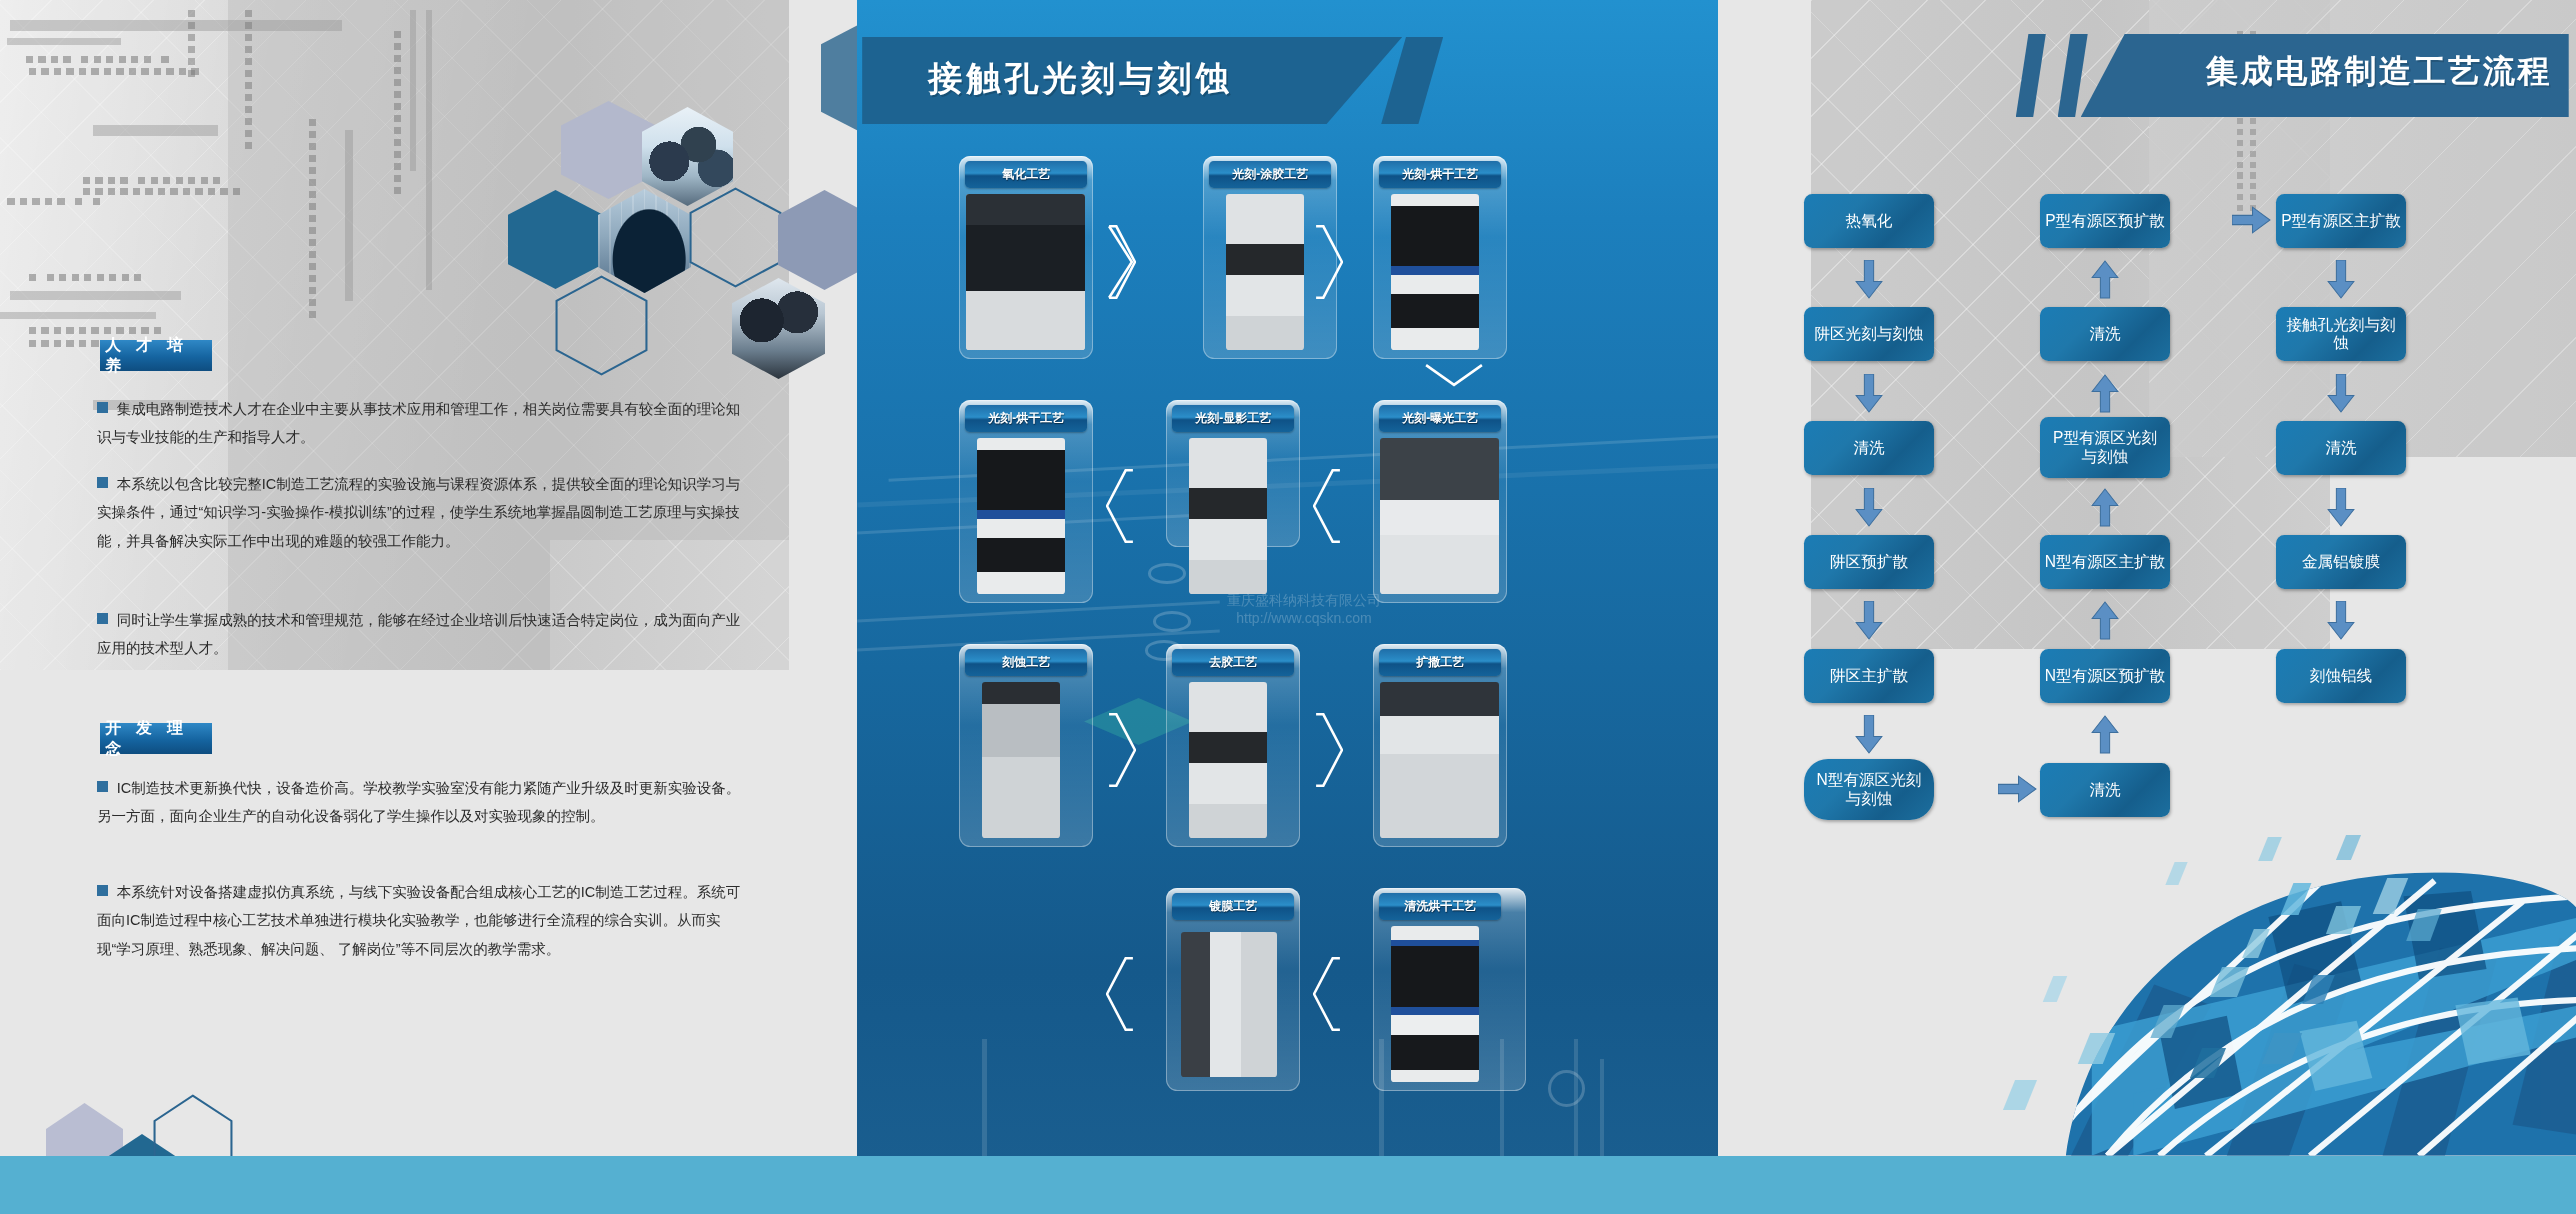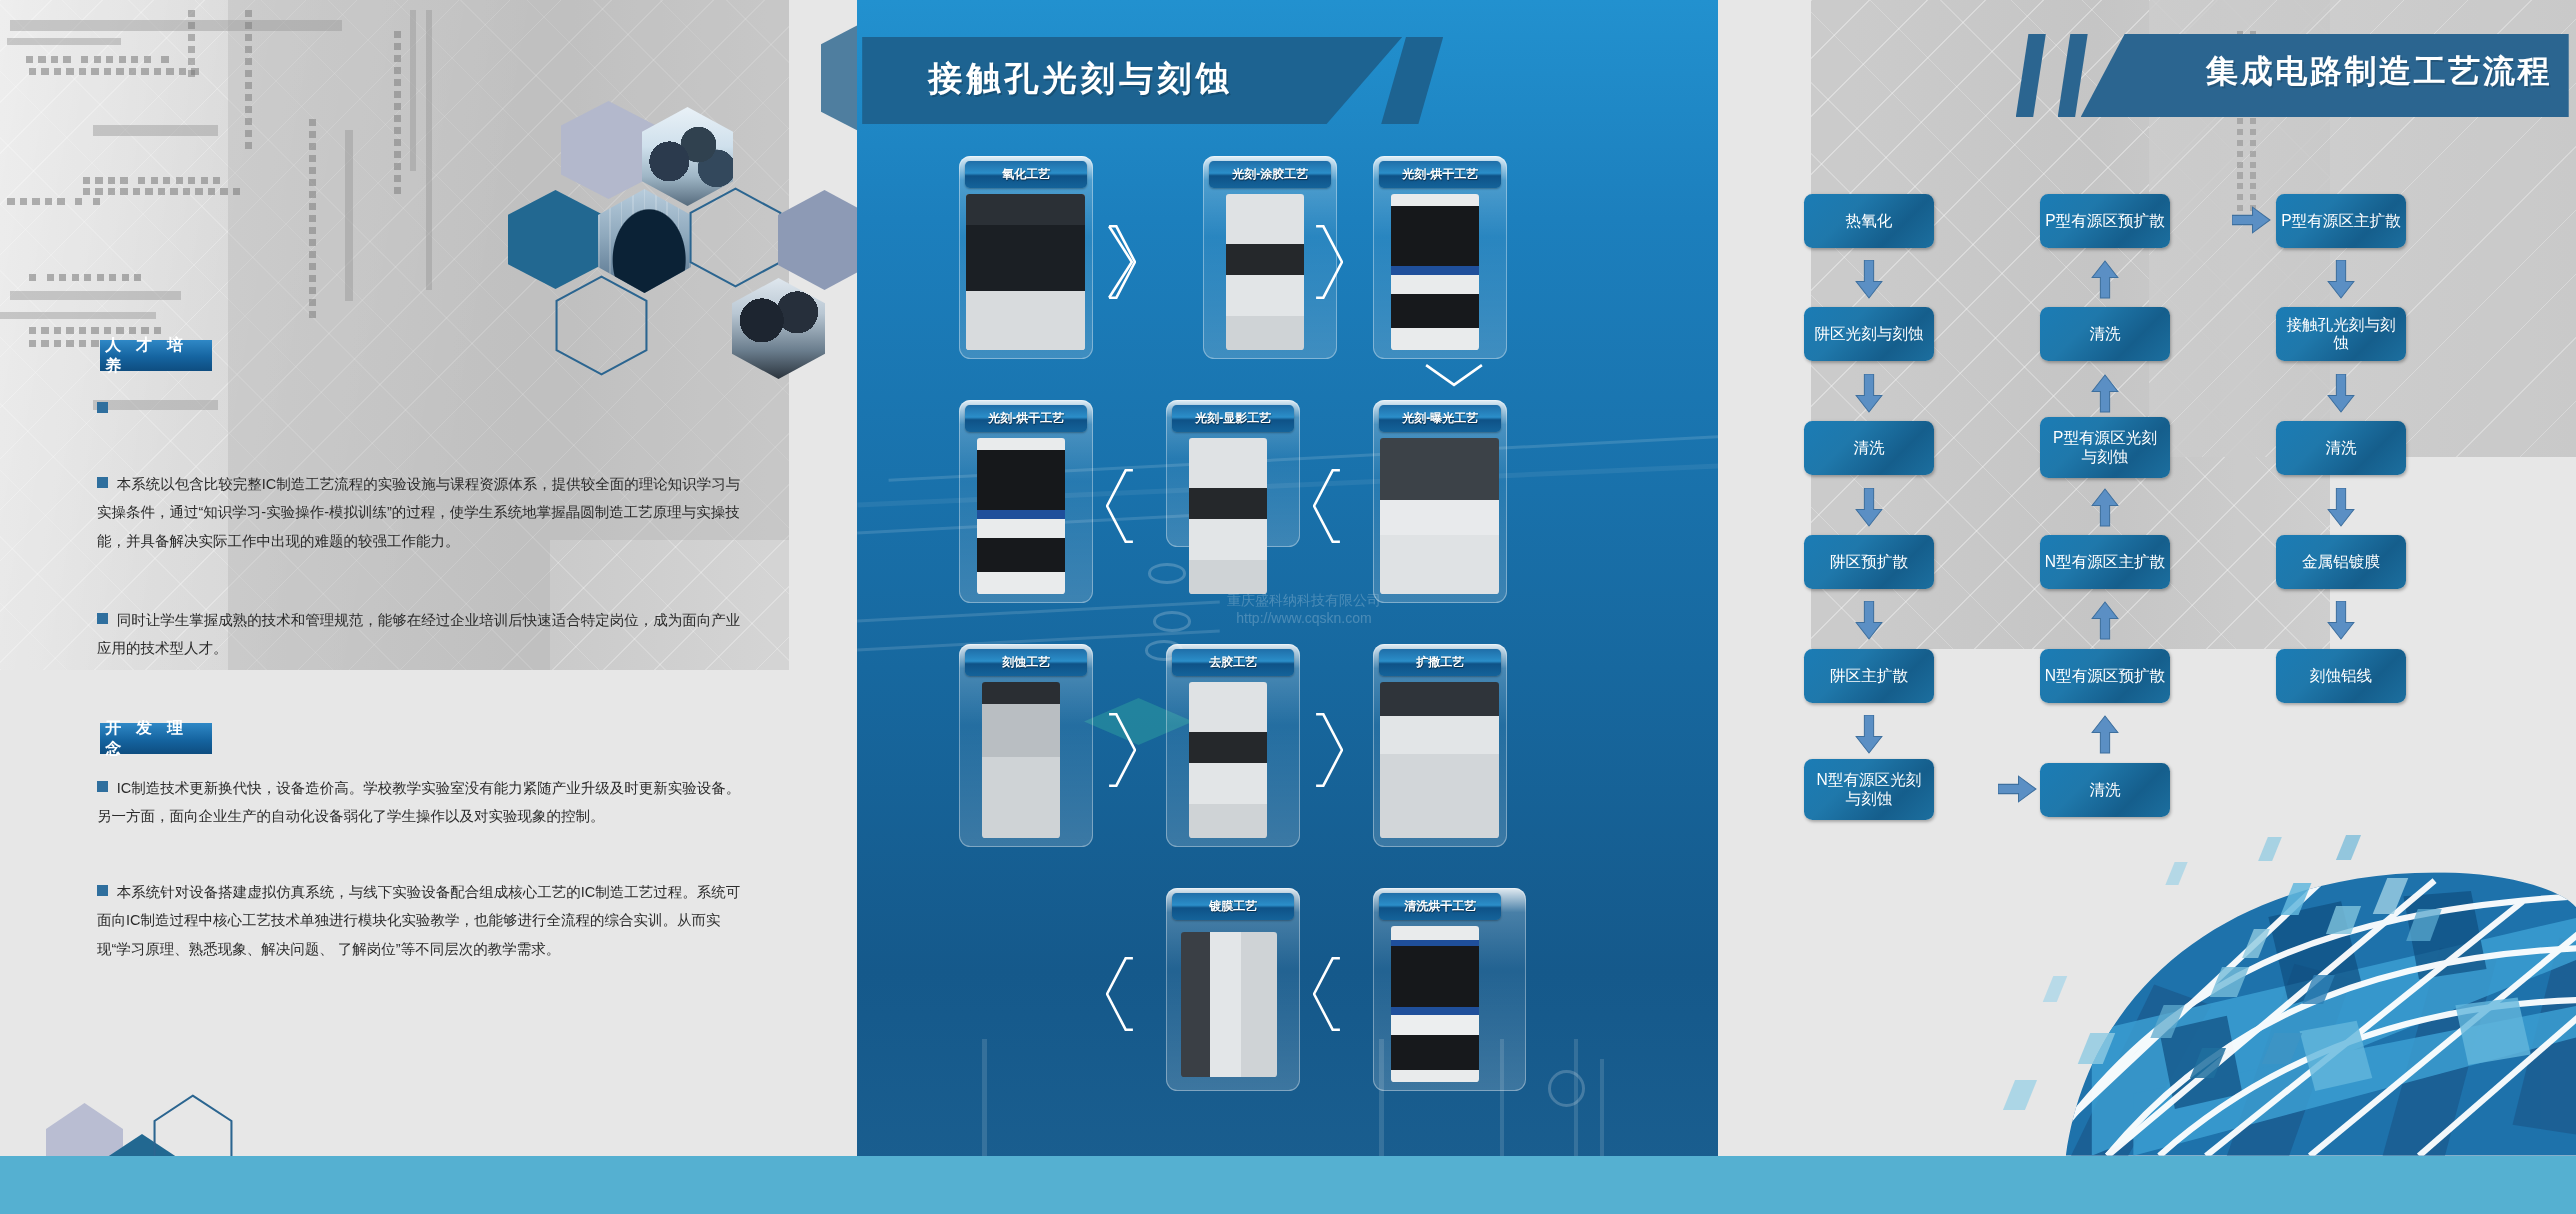--- a/index.html
+++ b/index.html
@@ -355,21 +355,21 @@
           <polygon points="77,3 152,52 152,153 77,202 3,153 3,52" fill="none" stroke="#2b6590" stroke-width="4"></polygon>
         </svg>
     </div>
     <div class="hex" style="left:466px;top:1168px;width:91px;height:119px;background:#226891;"></div>
 
     <div class="section-badge" style="left:100px;top:340px;width:112px;height:31px;font-size:16px;padding-left:5.2px;box-sizing:border-box;">
       <span>人 才 培 养</span>
     </div>
 
     <div class="para" style="left:97px;top:395px;width:654px;font-size:14.5px;">
-      <span class="bullet"></span>
+      <span class="bullet"></span><span>集成电路制造技术人才在企业中主要从事技术应用和管理工作，相关岗位需要具有较全面的理论知识与专业技能的生产和指导人才。</span>
     </div>
     <div class="para" style="left:97px;top:470px;width:654px;font-size:14.5px;">
       <span class="bullet"></span><span>本系统以包含比较完整IC制造工艺流程的实验设施与课程资源体系，提供较全面的理论知识学习与实操条件，通过“知识学习-实验操作-模拟训练”的过程，使学生系统地掌握晶圆制造工艺原理与实操技能，并具备解决实际工作中出现的难题的较强工作能力。</span>
     </div>
     <div class="para" style="left:97px;top:606px;width:654px;font-size:14.5px;">
       <span class="bullet"></span><span>同时让学生掌握成熟的技术和管理规范，能够在经过企业培训后快速适合特定岗位，成为面向产业应用的技术型人才。</span>
     </div>
 
     <div class="section-badge" style="left:100px;top:723px;width:112px;height:31px;font-size:16px;padding-left:5.2px;box-sizing:border-box;">
       <span>开 发 理 念</span>
@@ -679,21 +679,21 @@
         </svg>
     </div>
     <div class="fl-box" style="left:86px;top:649px;">
         <span>阱区主扩散</span>
       </div>
     <div class="arr" style="left:137px;top:715px;">
       <svg width="28" height="39" viewBox="0 0 54 76">
           <polygon points="18,0 36,0 36,42 52,42 27,74 2,42 18,42" fill="#5b8fc4" stroke="#3d6f9e" stroke-width="2"></polygon>
         </svg>
     </div>
-    <div class="fl-box tall" style="left:86px;top:759px;white-space:pre-line;"><span>N型有源区光刻
+    <div class="fl-box tall" style="left:86px;top:759px;white-space:pre-line;border-radius:24px;"><span>N型有源区光刻
 与刻蚀</span></div>
 
     <div class="fl-box" style="left:322px;top:194px;">
         <span>P型有源区预扩散</span>
       </div>
     <div class="arr" style="left:373px;top:260px;">
       <svg width="28" height="39" viewBox="0 0 54 76">
           <polygon points="27,2 52,34 36,34 36,74 18,74 18,34 2,34" fill="#5b8fc4" stroke="#3d6f9e" stroke-width="2"></polygon>
         </svg>
     </div>

